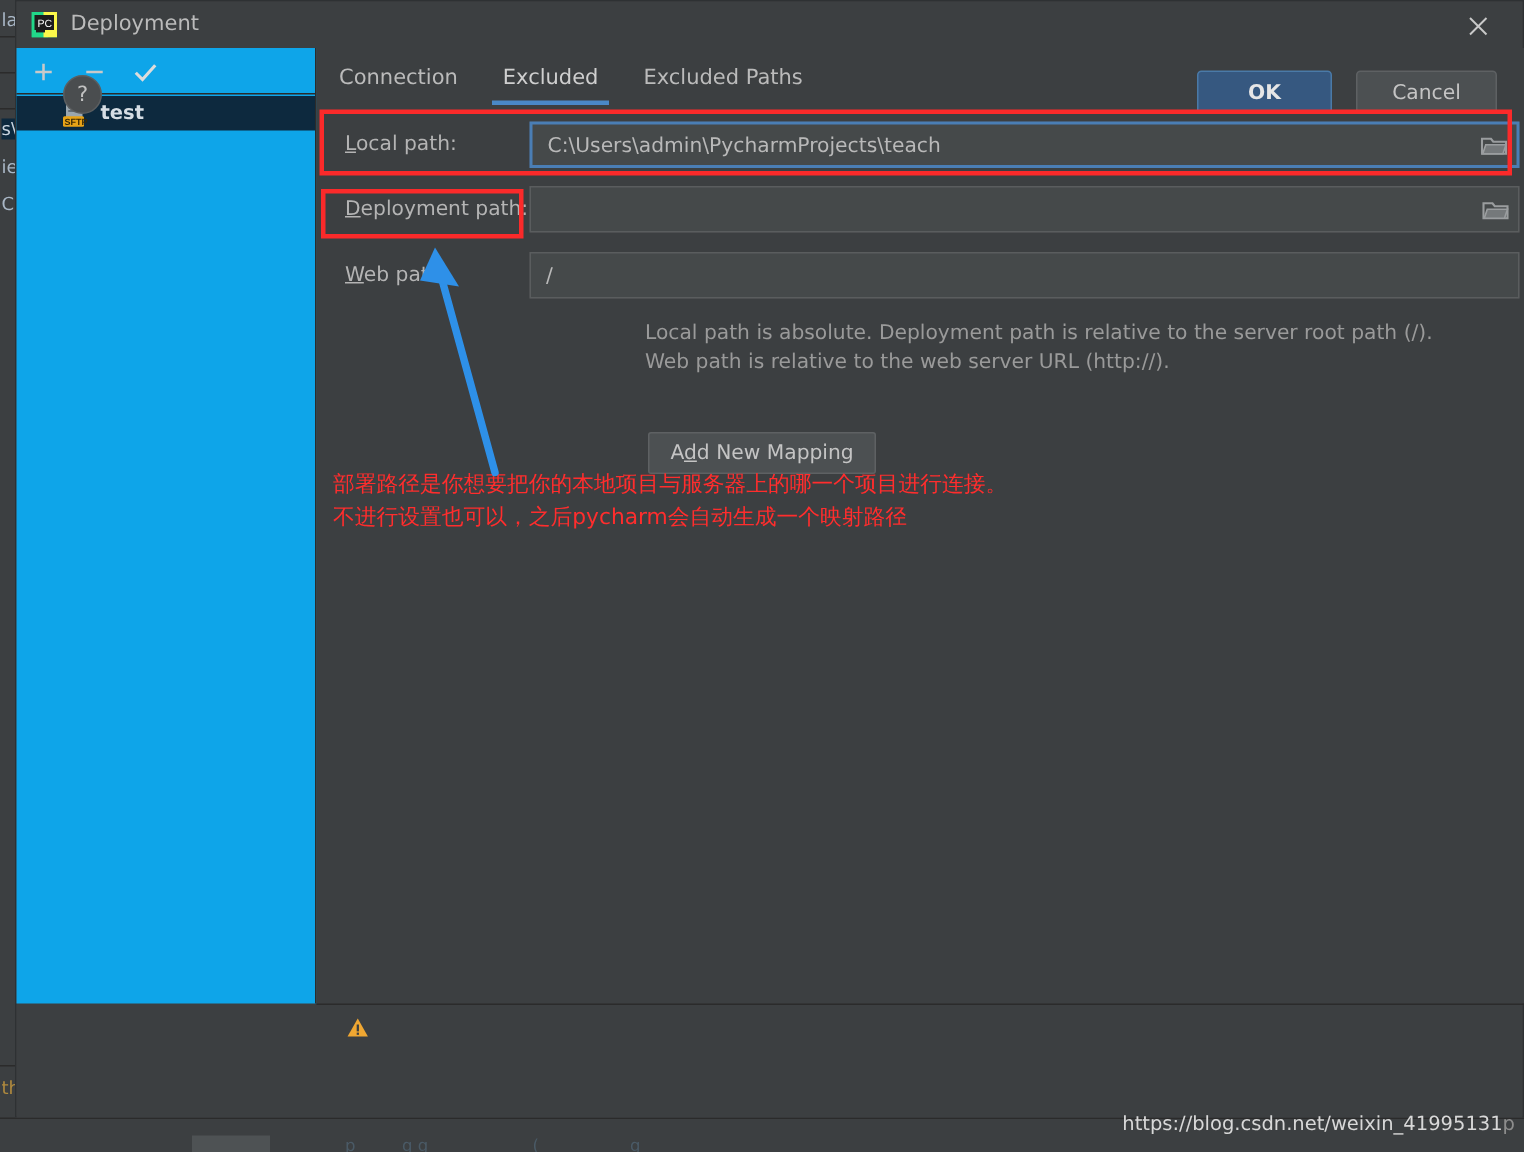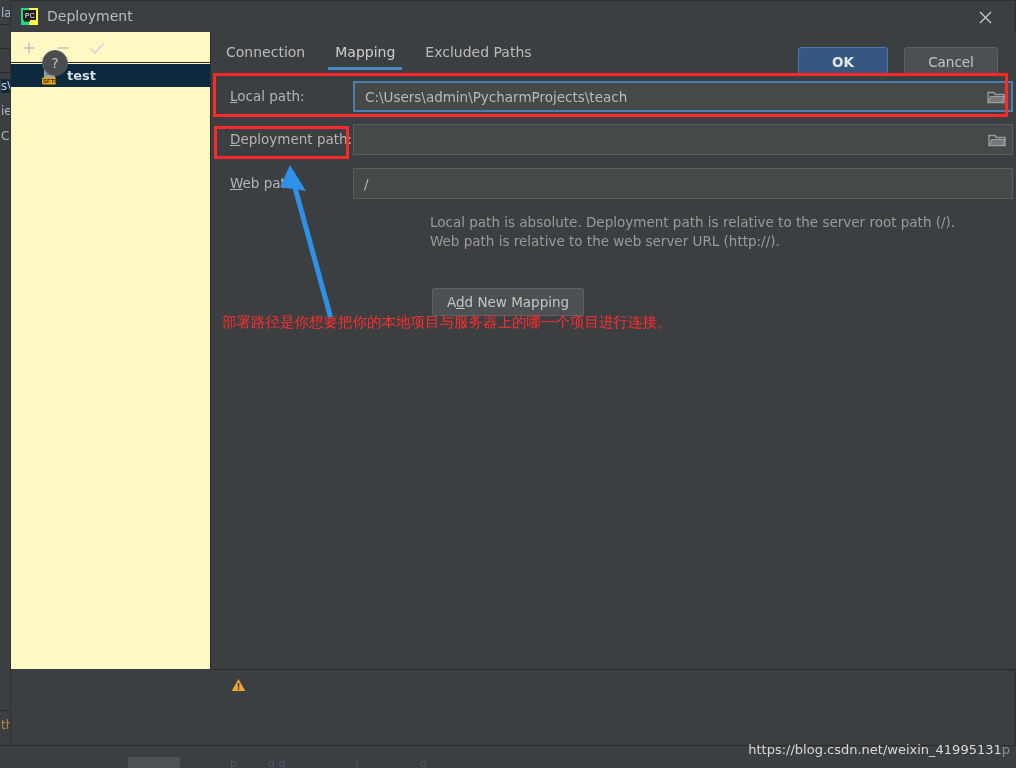--- a/index.html
+++ b/index.html
@@ -62,21 +62,21 @@
   }
   .close-btn {
     position: absolute; right: 8px; top: 2px; width: 44px; height: 28px;
     display: flex; align-items: center; justify-content: center;
     color: #c9c9c9; font-size: 16px; line-height: 1;
   }
 
   
   .leftpanel {
     position: absolute; left: 0; top: 31px; width: 200px; height: 637px;
-    background: #fef9c3; border-right: 1px solid #2b2b2b;
+    background: #0ea5e9; border-right: 1px solid #2b2b2b;
   }
   .lp-toolbar {
     position: absolute; left: 0; top: 0; width: 199px; height: 30px;
   }
   .tb-btn {
     position: absolute; top: 4px; width: 24px; height: 23px;
     display: flex; align-items: center; justify-content: center;
     color: #c9c9c9;
   }
   .lp-listtop {
@@ -274,21 +274,21 @@
           </svg>
         </span>
         <span class="label">test</span>
       </div>
     </div>
 
     <div class="content">
 
       <div class="tabs">
         <div class="tab">Connection</div>
-        <div class="tab active">Mapping</div>
+        <div class="tab active">Excluded</div>
         <div class="tab">Excluded Paths</div>
       </div>
 
       <div class="field-row" style="top:47px">
         <span class="field-label"><u>L</u>ocal path:</span>
         <div class="field-input focused" style="left:142px; width:660px; top:2px">
           <span class="val">C:\Users\admin\PycharmProjects\teach</span>
           <span class="browse">
             <svg width="18" height="15" viewBox="0 0 18 15">
               <path d="M1 3 L7 3 L8.5 5 L17 5 L17 13 L1 13 Z" fill="none" stroke="#9a9d9f" stroke-width="1.4"></path>
@@ -342,20 +342,21 @@
     <div class="helpcircle">?</div>
     <div class="btn-ok">OK</div>
     <div class="btn-cancel">Cancel</div>
   </div>
 
   <div class="redbox" style="left:213px; top:73px; width:795px; height:44px;"></div>
   <div class="redbox" style="left:214px; top:126px; width:135px; height:33px;"></div>
 
 
   <div class="redtext" style="left:222px; top:313px; font-size:14.5px;">部署路径是你想要把你的本地项目与服务器上的哪一个项目进行连接。</div>
+  <div class="redtext" style="left:222px; top:335px; font-size:14.5px;">不进行设置也可以，之后pycharm会自动生成一个映射路径</div>
 
   <svg class="arrow-svg" style="left:275px; top:160px;" width="80" height="160" viewBox="0 0 80 160">
     <line x1="55" y1="155" x2="19" y2="24" stroke="#2e90e8" stroke-width="5" stroke-linecap="round"></line>
     <polygon points="15,5 31,31 5,27" fill="#2e90e8"></polygon>
   </svg>
 
   <div class="watermark">
     <span>https://blog.csdn.net/weixin_41995131</span><span class="tail">p</span>
   </div>
 

